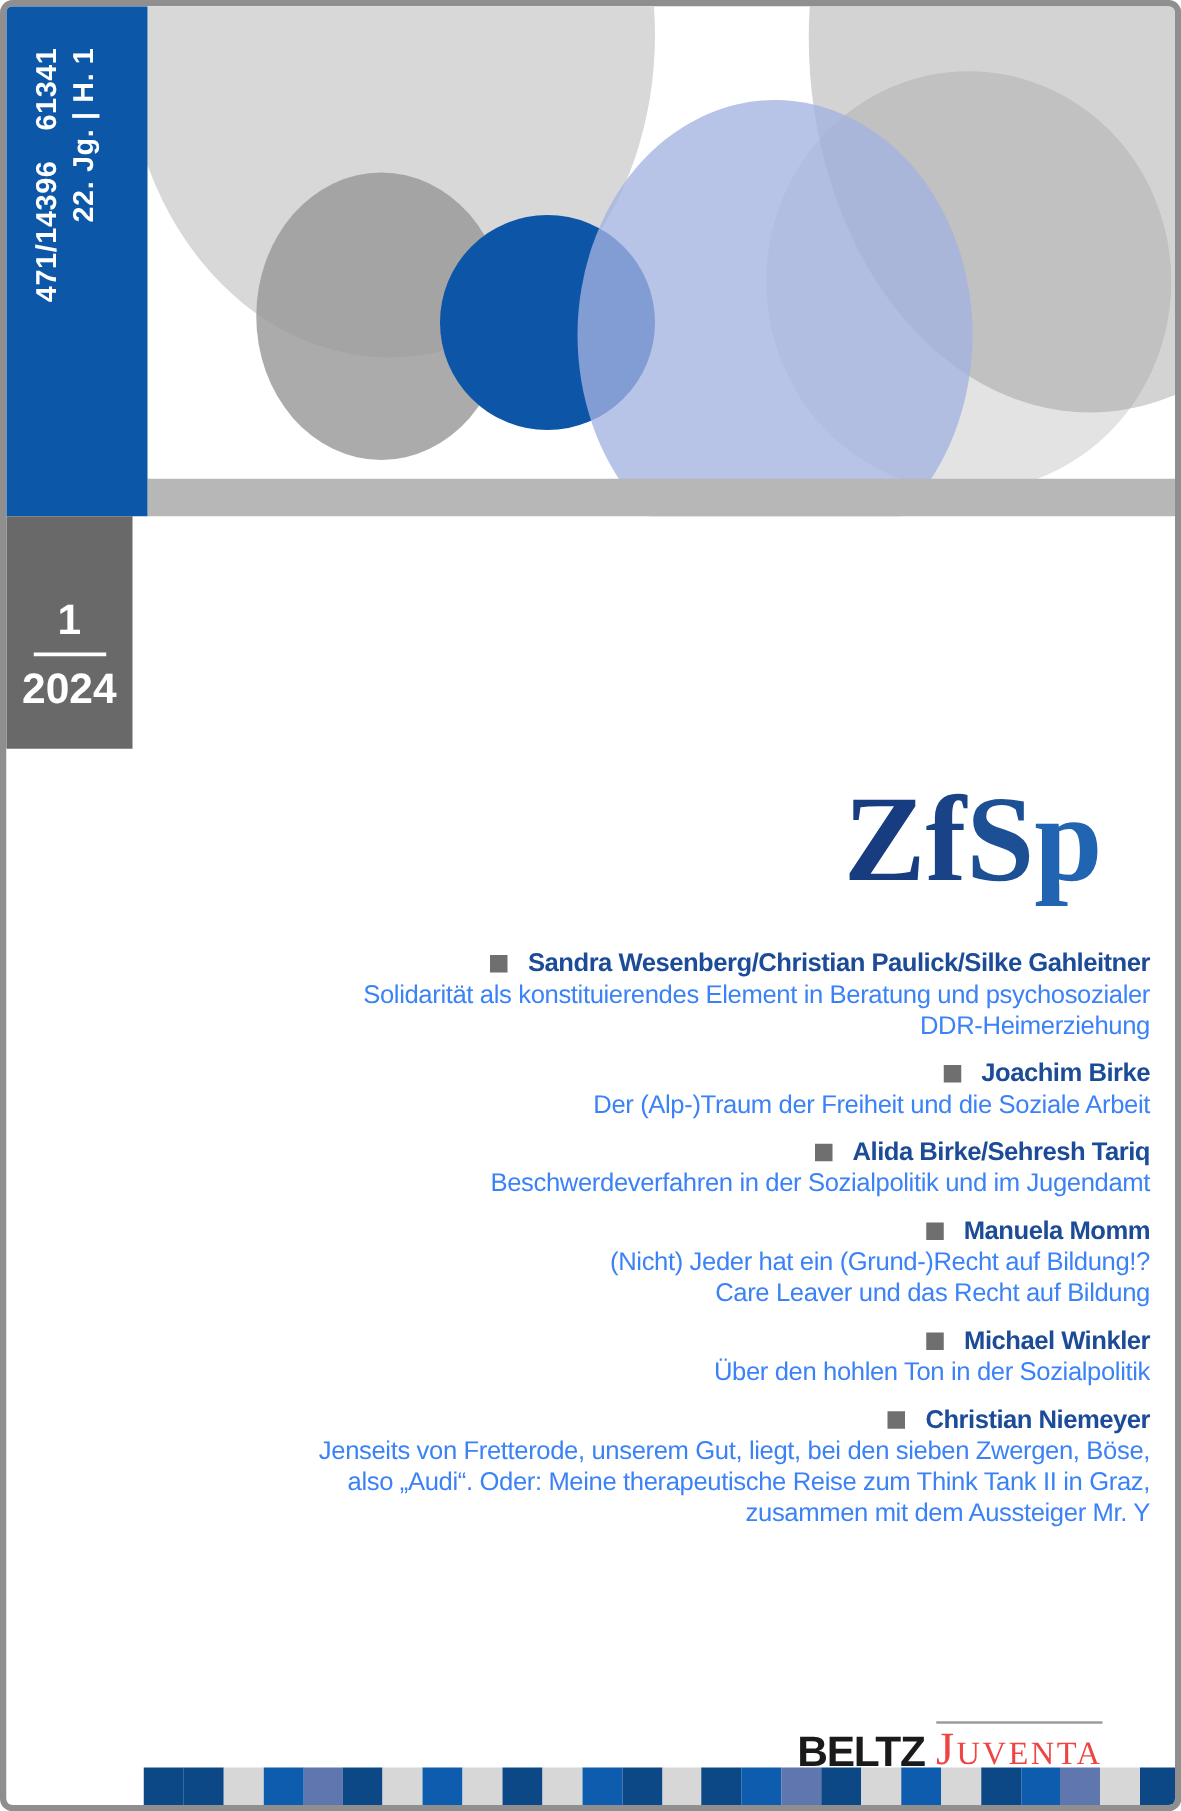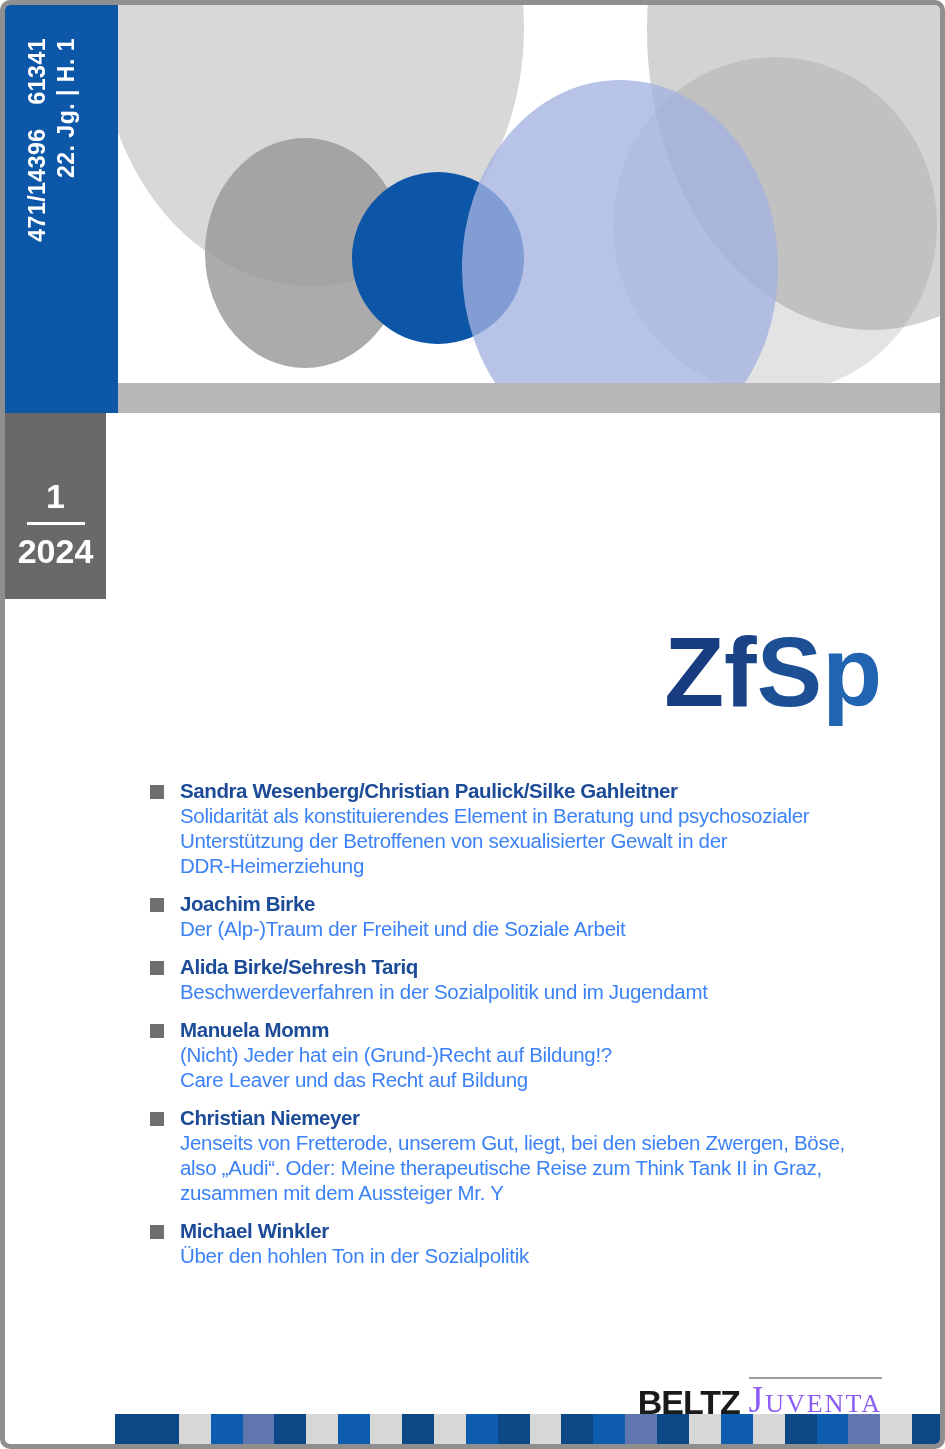--- a/index.html
+++ b/index.html
@@ -56,25 +56,25 @@
   
   .masthead{
     position:absolute;right:52px;top:426px;
     text-align:right;color:#6a6a6a;font-weight:bold;
     font-size:60px;line-height:74px;letter-spacing:-1.5px;
     white-space:nowrap;
   }
   .acronym{
     position:absolute;right:58px;top:612px;
     font-weight:bold;font-size:98px;line-height:110px;
-    letter-spacing:0px;white-space:nowrap;
-  }
-
-  
-  .toc{position:absolute;left:145px;top:773px;width:770px;}
+    letter-spacing:0px;white-space:nowrap;font-family:Liberation Serif, serif;
+  }
+
+  
+  .toc{position:absolute;left:145px;top:753px;width:770px;text-align:right;}
   .toc-entry{margin-bottom:13px;}
   .toc-authors{
     font-weight:bold;color:#1c4b97;font-size:20.5px;line-height:25px;
     letter-spacing:-0.4px;white-space:nowrap;
   }
   .bullet{
     display:inline-block;width:14px;height:14px;background:#6f6f6f;
     margin-right:16px;vertical-align:baseline;position:relative;top:0.5px;
   }
   .toc-line{
@@ -90,21 +90,21 @@
   .beltz{
     font-weight:bold;font-size:34px;line-height:40px;color:#1a1a1a;
     letter-spacing:-1px;padding-top:5px;
   }
   .juventa{
     margin-left:9px;
     border-top:2px solid #9c9c9c;
     padding-top:2px;
     font-family:"Liberation Serif", serif;
     font-variant:small-caps;
-    font-size:37px;line-height:38px;color:#8b5cf6;
+    font-size:37px;line-height:38px;color:#ef4444;
     letter-spacing:2px;
   }
 
   
   .strip{
     position:absolute;left:110px;bottom:0;height:30px;display:flex;
   }
   .strip .sq{width:31.9px;height:30px;flex:0 0 auto;}
 </style>
 </head>
@@ -139,21 +139,20 @@
 
 
     <div class="acronym"><span style="color: rgb(23, 60, 128);">Z</span><span style="color: rgb(26, 66, 135);">f</span><span style="color: rgb(29, 79, 149);">S</span><span style="color: rgb(33, 100, 178);">p</span></div>
 
     <div class="toc">
   <div class="toc-entry">
     <div class="toc-authors">
       <span class="bullet"></span><span class="authors-text">Sandra Wesenberg/Christian Paulick/Silke Gahleitner</span>
     </div>
   <div class="toc-line">Solidarität als konstituierendes Element in Beratung und psychosozialer</div>
-          <div class="toc-line">Unterstützung der Betroffenen von sexualisierter Gewalt in der</div>
           <div class="toc-line">DDR-Heimerziehung</div>
         </div>
 
   <div class="toc-entry">
     <div class="toc-authors">
       <span class="bullet"></span><span class="authors-text">Joachim Birke</span>
     </div>
   <div class="toc-line">Der (Alp-)Traum der Freiheit und die Soziale Arbeit</div>
         </div>
 
@@ -163,37 +162,37 @@
     </div>
           <div class="toc-line">Beschwerdeverfahren in der Sozialpolitik und im Jugendamt</div>
         </div>
 
   <div class="toc-entry">
     <div class="toc-authors">
       <span class="bullet"></span><span class="authors-text">Manuela Momm</span>
     </div>
   <div class="toc-line">(Nicht) Jeder hat ein (Grund-)Recht auf Bildung!?</div>
           <div class="toc-line">Care Leaver und das Recht auf Bildung</div>
+        </div>
+
+  <div class="toc-entry">
+    <div class="toc-authors">
+      <span class="bullet"></span><span class="authors-text">Michael Winkler</span>
+    </div>
+  <div class="toc-line">Über den hohlen Ton in der Sozialpolitik</div>
         </div>
 
   <div class="toc-entry">
     <div class="toc-authors">
       <span class="bullet"></span><span class="authors-text">Christian Niemeyer</span>
     </div>
   <div class="toc-line">Jenseits von Fretterode, unserem Gut, liegt, bei den sieben Zwergen, Böse,</div>
           <div class="toc-line">also „Audi“. Oder: Meine therapeutische Reise zum Think Tank II in Graz,</div>
           <div class="toc-line">zusammen mit dem Aussteiger Mr. Y</div>
         </div>
-
-  <div class="toc-entry">
-    <div class="toc-authors">
-      <span class="bullet"></span><span class="authors-text">Michael Winkler</span>
-    </div>
-  <div class="toc-line">Über den hohlen Ton in der Sozialpolitik</div>
-        </div>
 </div>
 
     <div class="publisher">
       <span class="beltz">BELTZ</span>
       <span class="juventa">Juventa</span>
     </div>
 
     <div class="strip">
         <div class="sq" style="background: rgb(13, 72, 134);"></div>
         <div class="sq" style="background: rgb(13, 72, 134);"></div>

